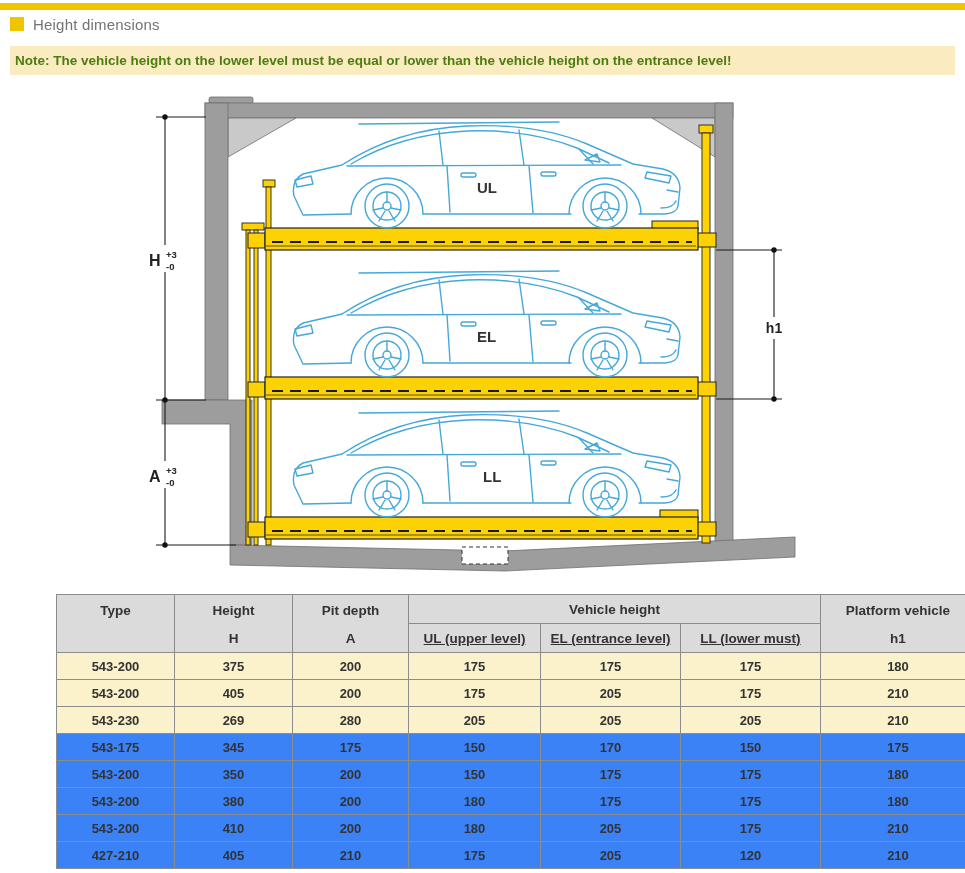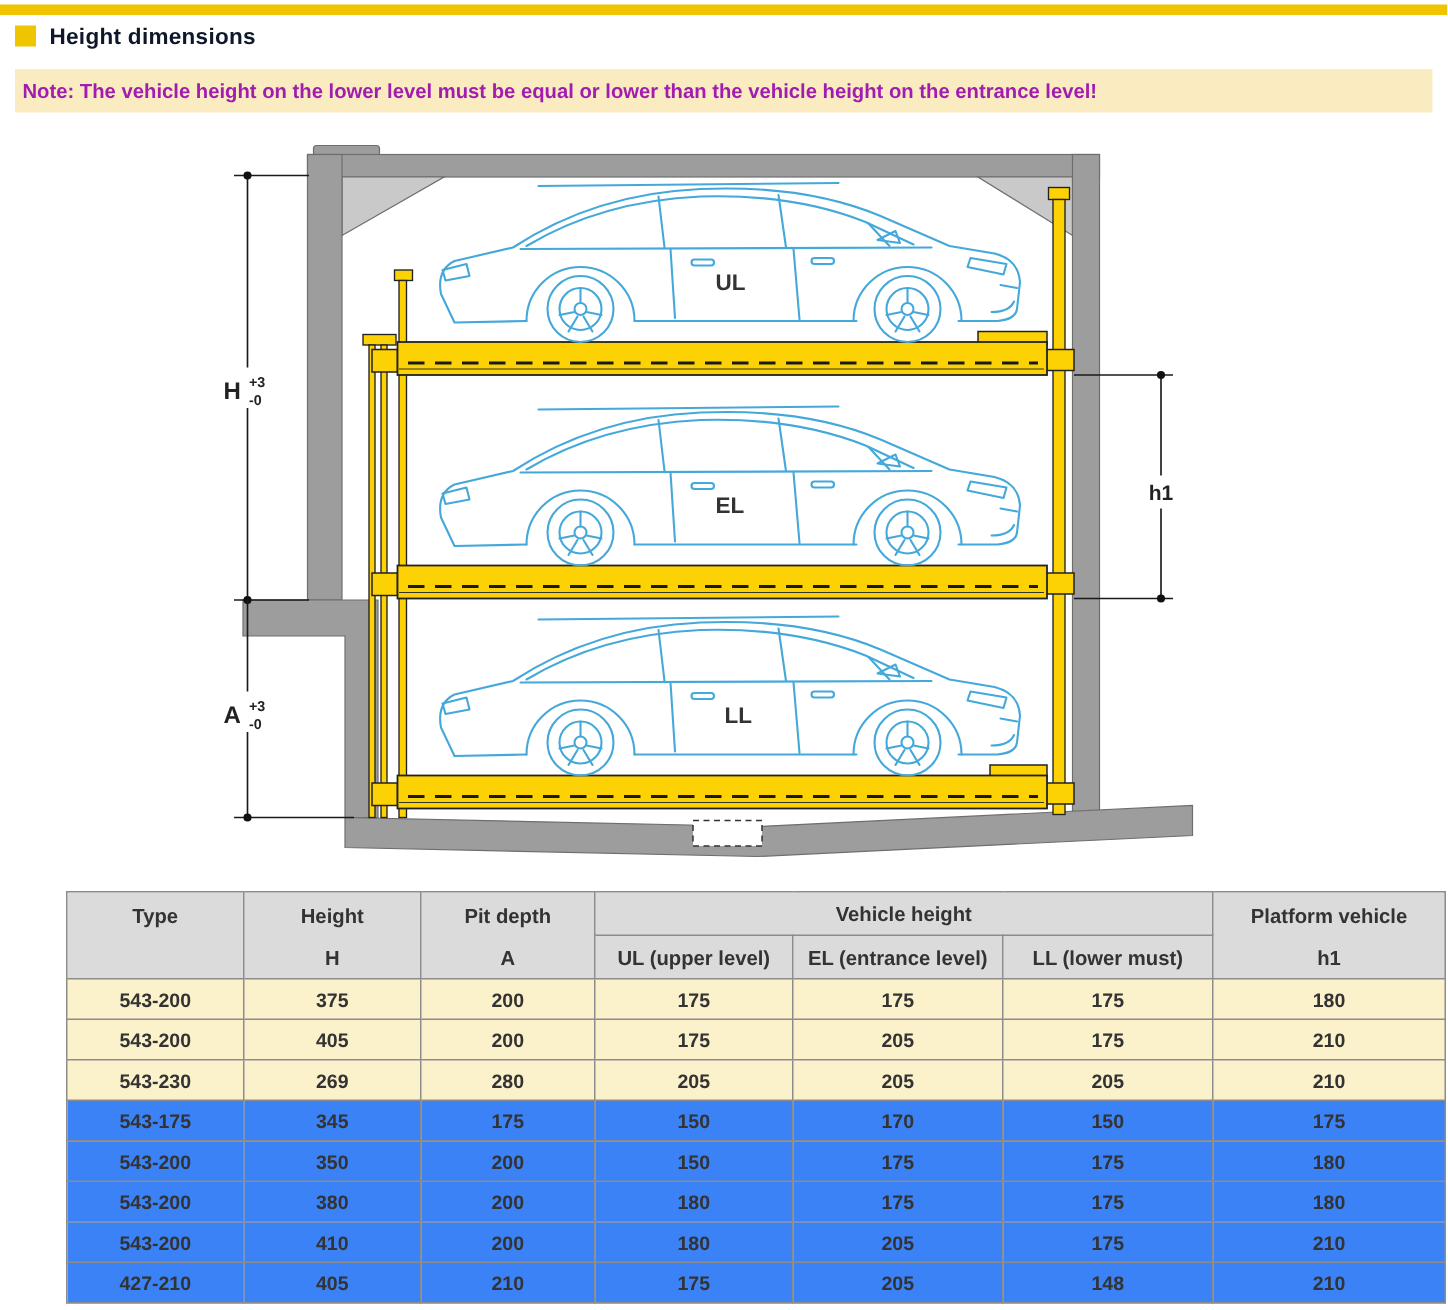--- a/index.html
+++ b/index.html
@@ -3,33 +3,33 @@
 <meta charset="utf-8">
 <style>
   html,body{margin:0;padding:0;}
   body{
     width:965px;height:873px;background:#ffffff;overflow:hidden;
     font-family:"Liberation Sans",sans-serif;color:#333;
   }
   .topbar{margin-top:3px;height:7px;background:#EFC400;}
   .titlerow{margin:5px 0 0 10px;display:flex;align-items:center;gap:9px;height:18px;}
   .titlesq{width:14px;height:14px;background:#EFC400;flex:0 0 auto;}
-  .pagetitle{font-size:15px;font-weight:bold;color:#0f172a;letter-spacing:.2px;}
+  .pagetitle{font-size:15px;font-weight:normal;color:#737373;letter-spacing:.2px;}
   .note{
     margin:13px 10px 0;height:29px;line-height:29px;background:#FAECC0;
-    font-size:13.5px;font-weight:bold;color:#a21caf;padding-left:5px;white-space:nowrap;overflow:hidden;
+    font-size:13.5px;font-weight:bold;color:#4d7c0f;padding-left:5px;white-space:nowrap;overflow:hidden;
   }
   .diagram{position:relative;margin-top:20px;height:497px;text-align:right;}
   .diagram svg{position:absolute;left:0;top:0;}
-  .tablewrap{margin:2px 22px 0;padding-left:22px;}
+  .tablewrap{margin:2px 34px 0;padding-left:22px;}
   table{width:919px;table-layout:fixed;border-collapse:collapse;}
   th,td{border:1px solid #8C8C8C;text-align:center;padding:0;}
   thead th{background:#DBDBDB;font-size:13.5px;font-weight:bold;color:#333;}
   .hl1,.hl2{height:28px;line-height:29px;}
-  .subhead{height:28px;}
+  .subhead{height:28px;text-decoration:underline;}
   .vh{height:28px;}
   tbody td{height:26px;font-size:13px;font-weight:bold;color:#333;background:#3b82f6;}
   tbody tr.hl td{background:#FBF1CA;}
 </style>
 </head>
 <body>
 
 <div class="topbar"></div>
 
 <div class="titlerow">
@@ -257,18 +257,18 @@
           <td>205</td>
           <td>175</td>
           <td>210</td>
         </tr>
         <tr>
           <td>427-210</td>
           <td>405</td>
           <td>210</td>
           <td>175</td>
           <td>205</td>
-          <td>148</td>
+          <td>120</td>
           <td>210</td>
         </tr>
       </tbody>
   </table>
 </div>
 
 </body></html>

